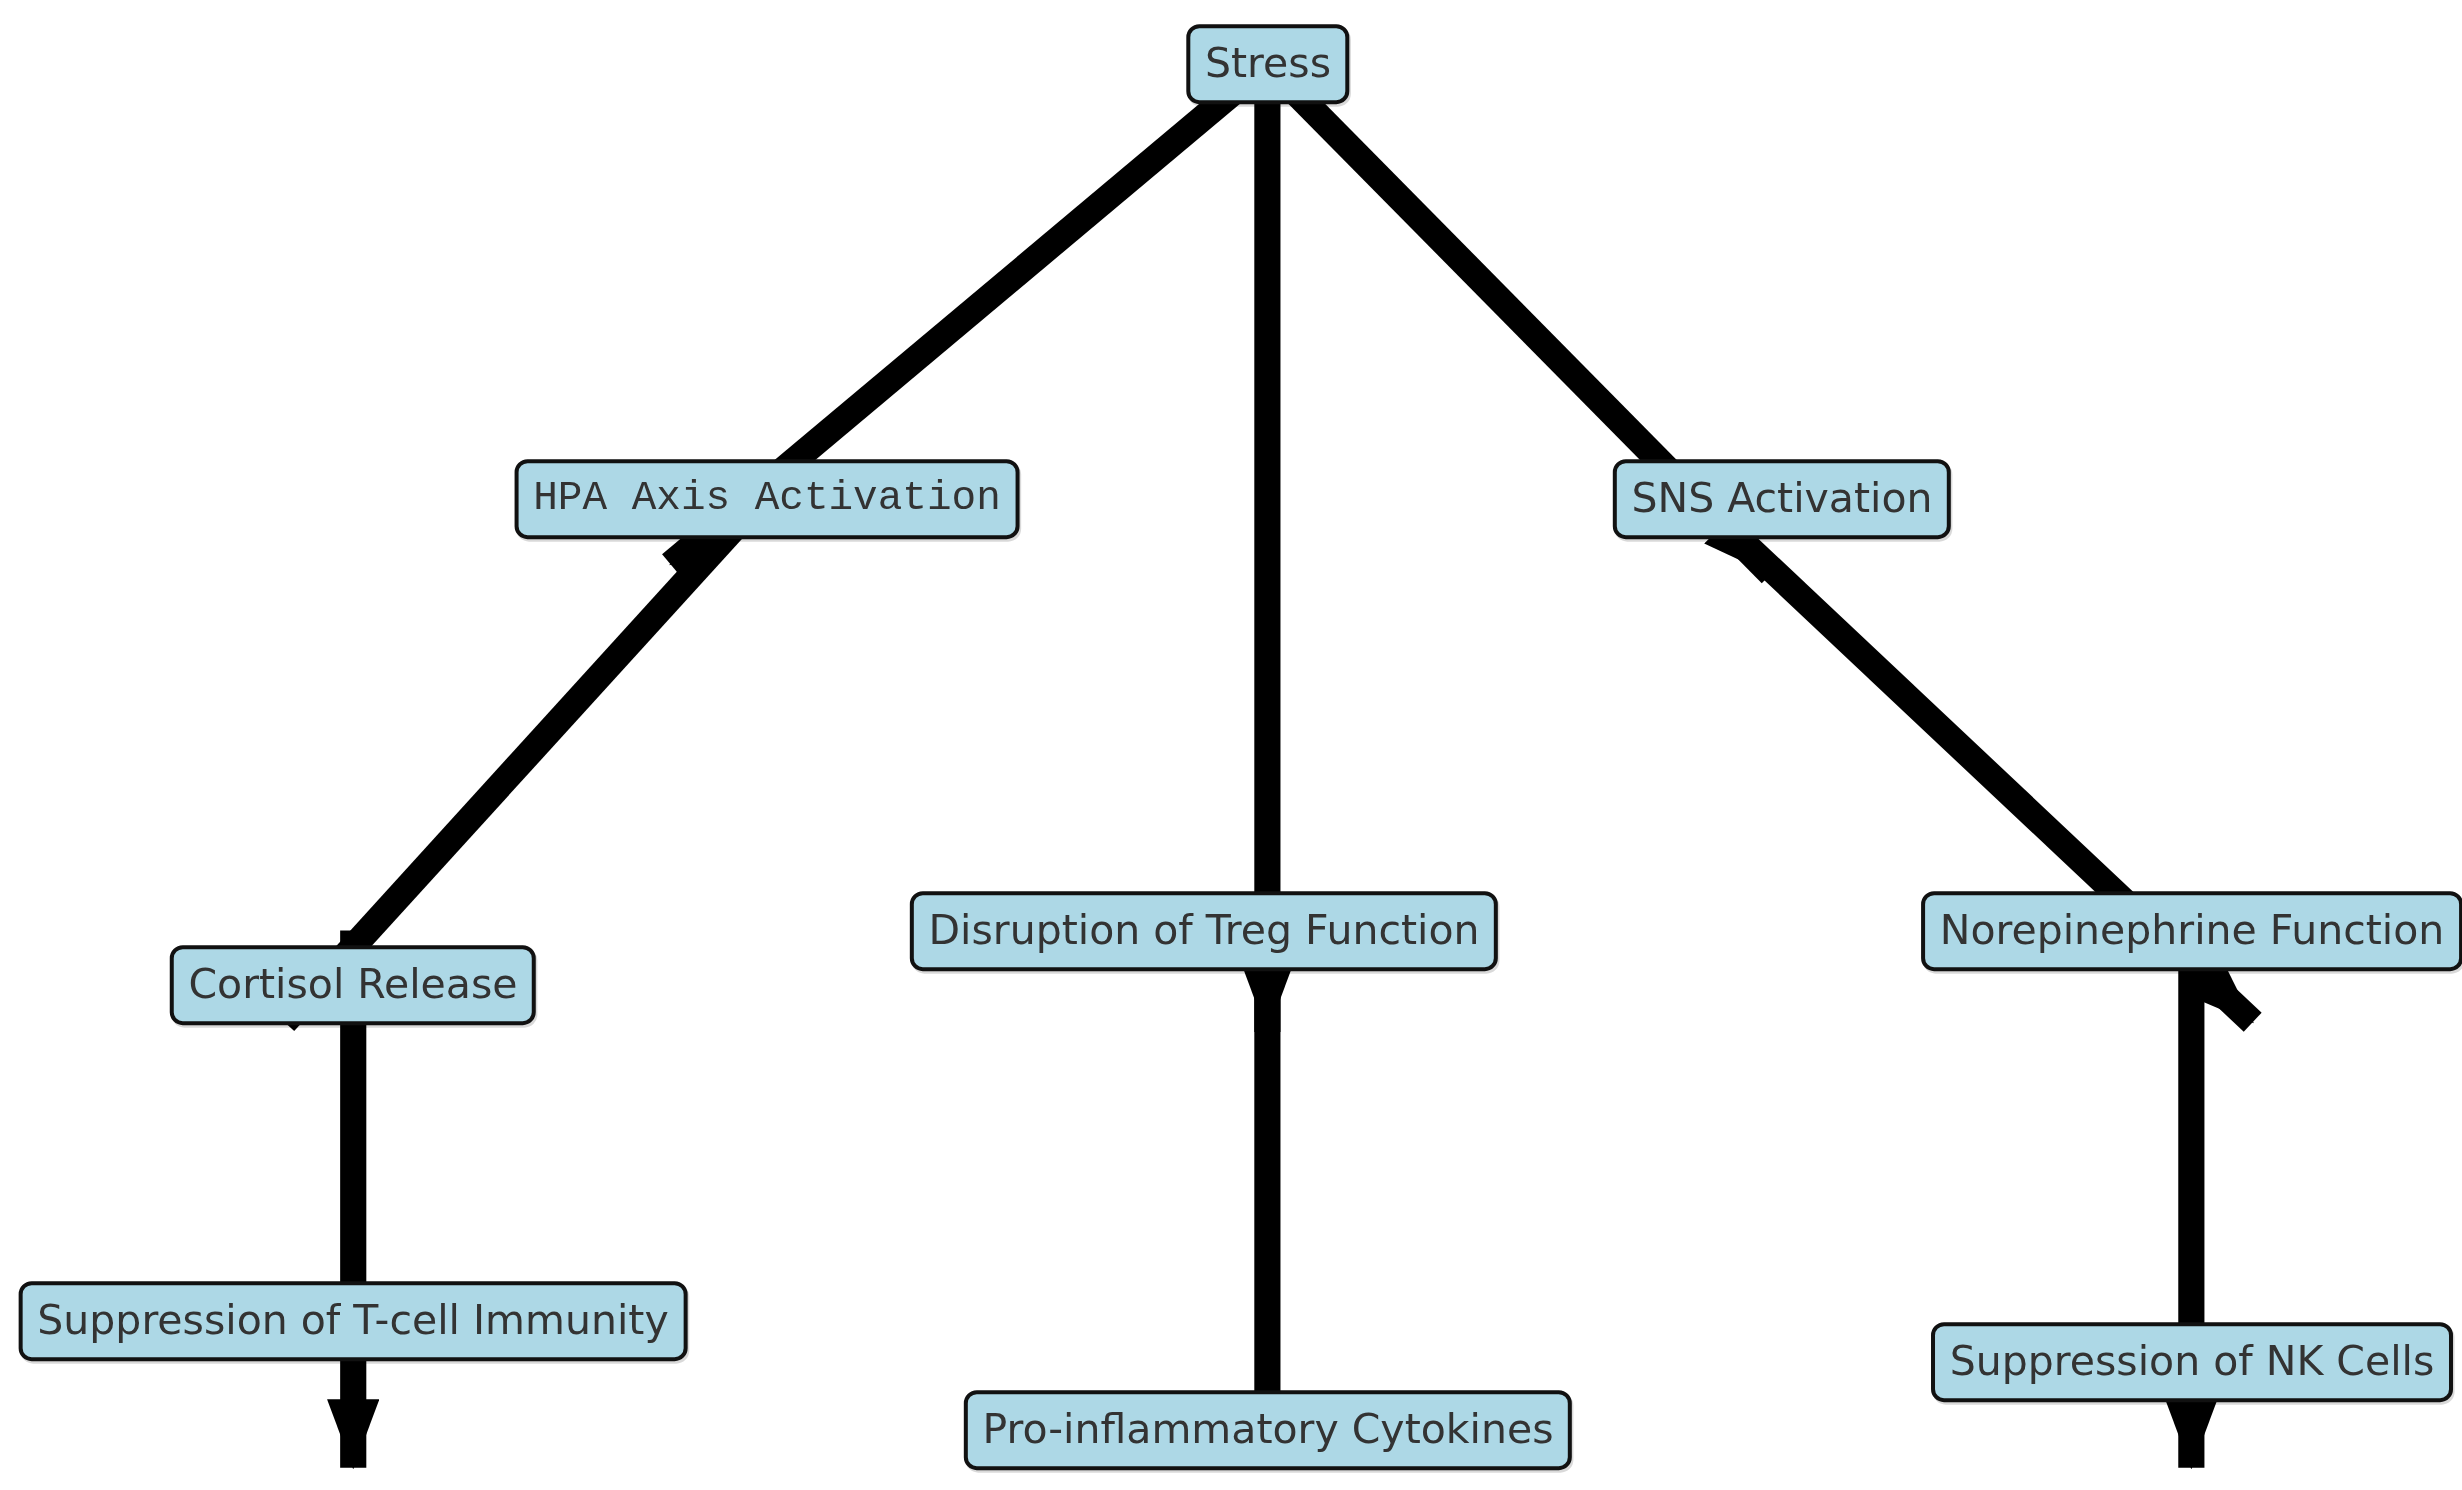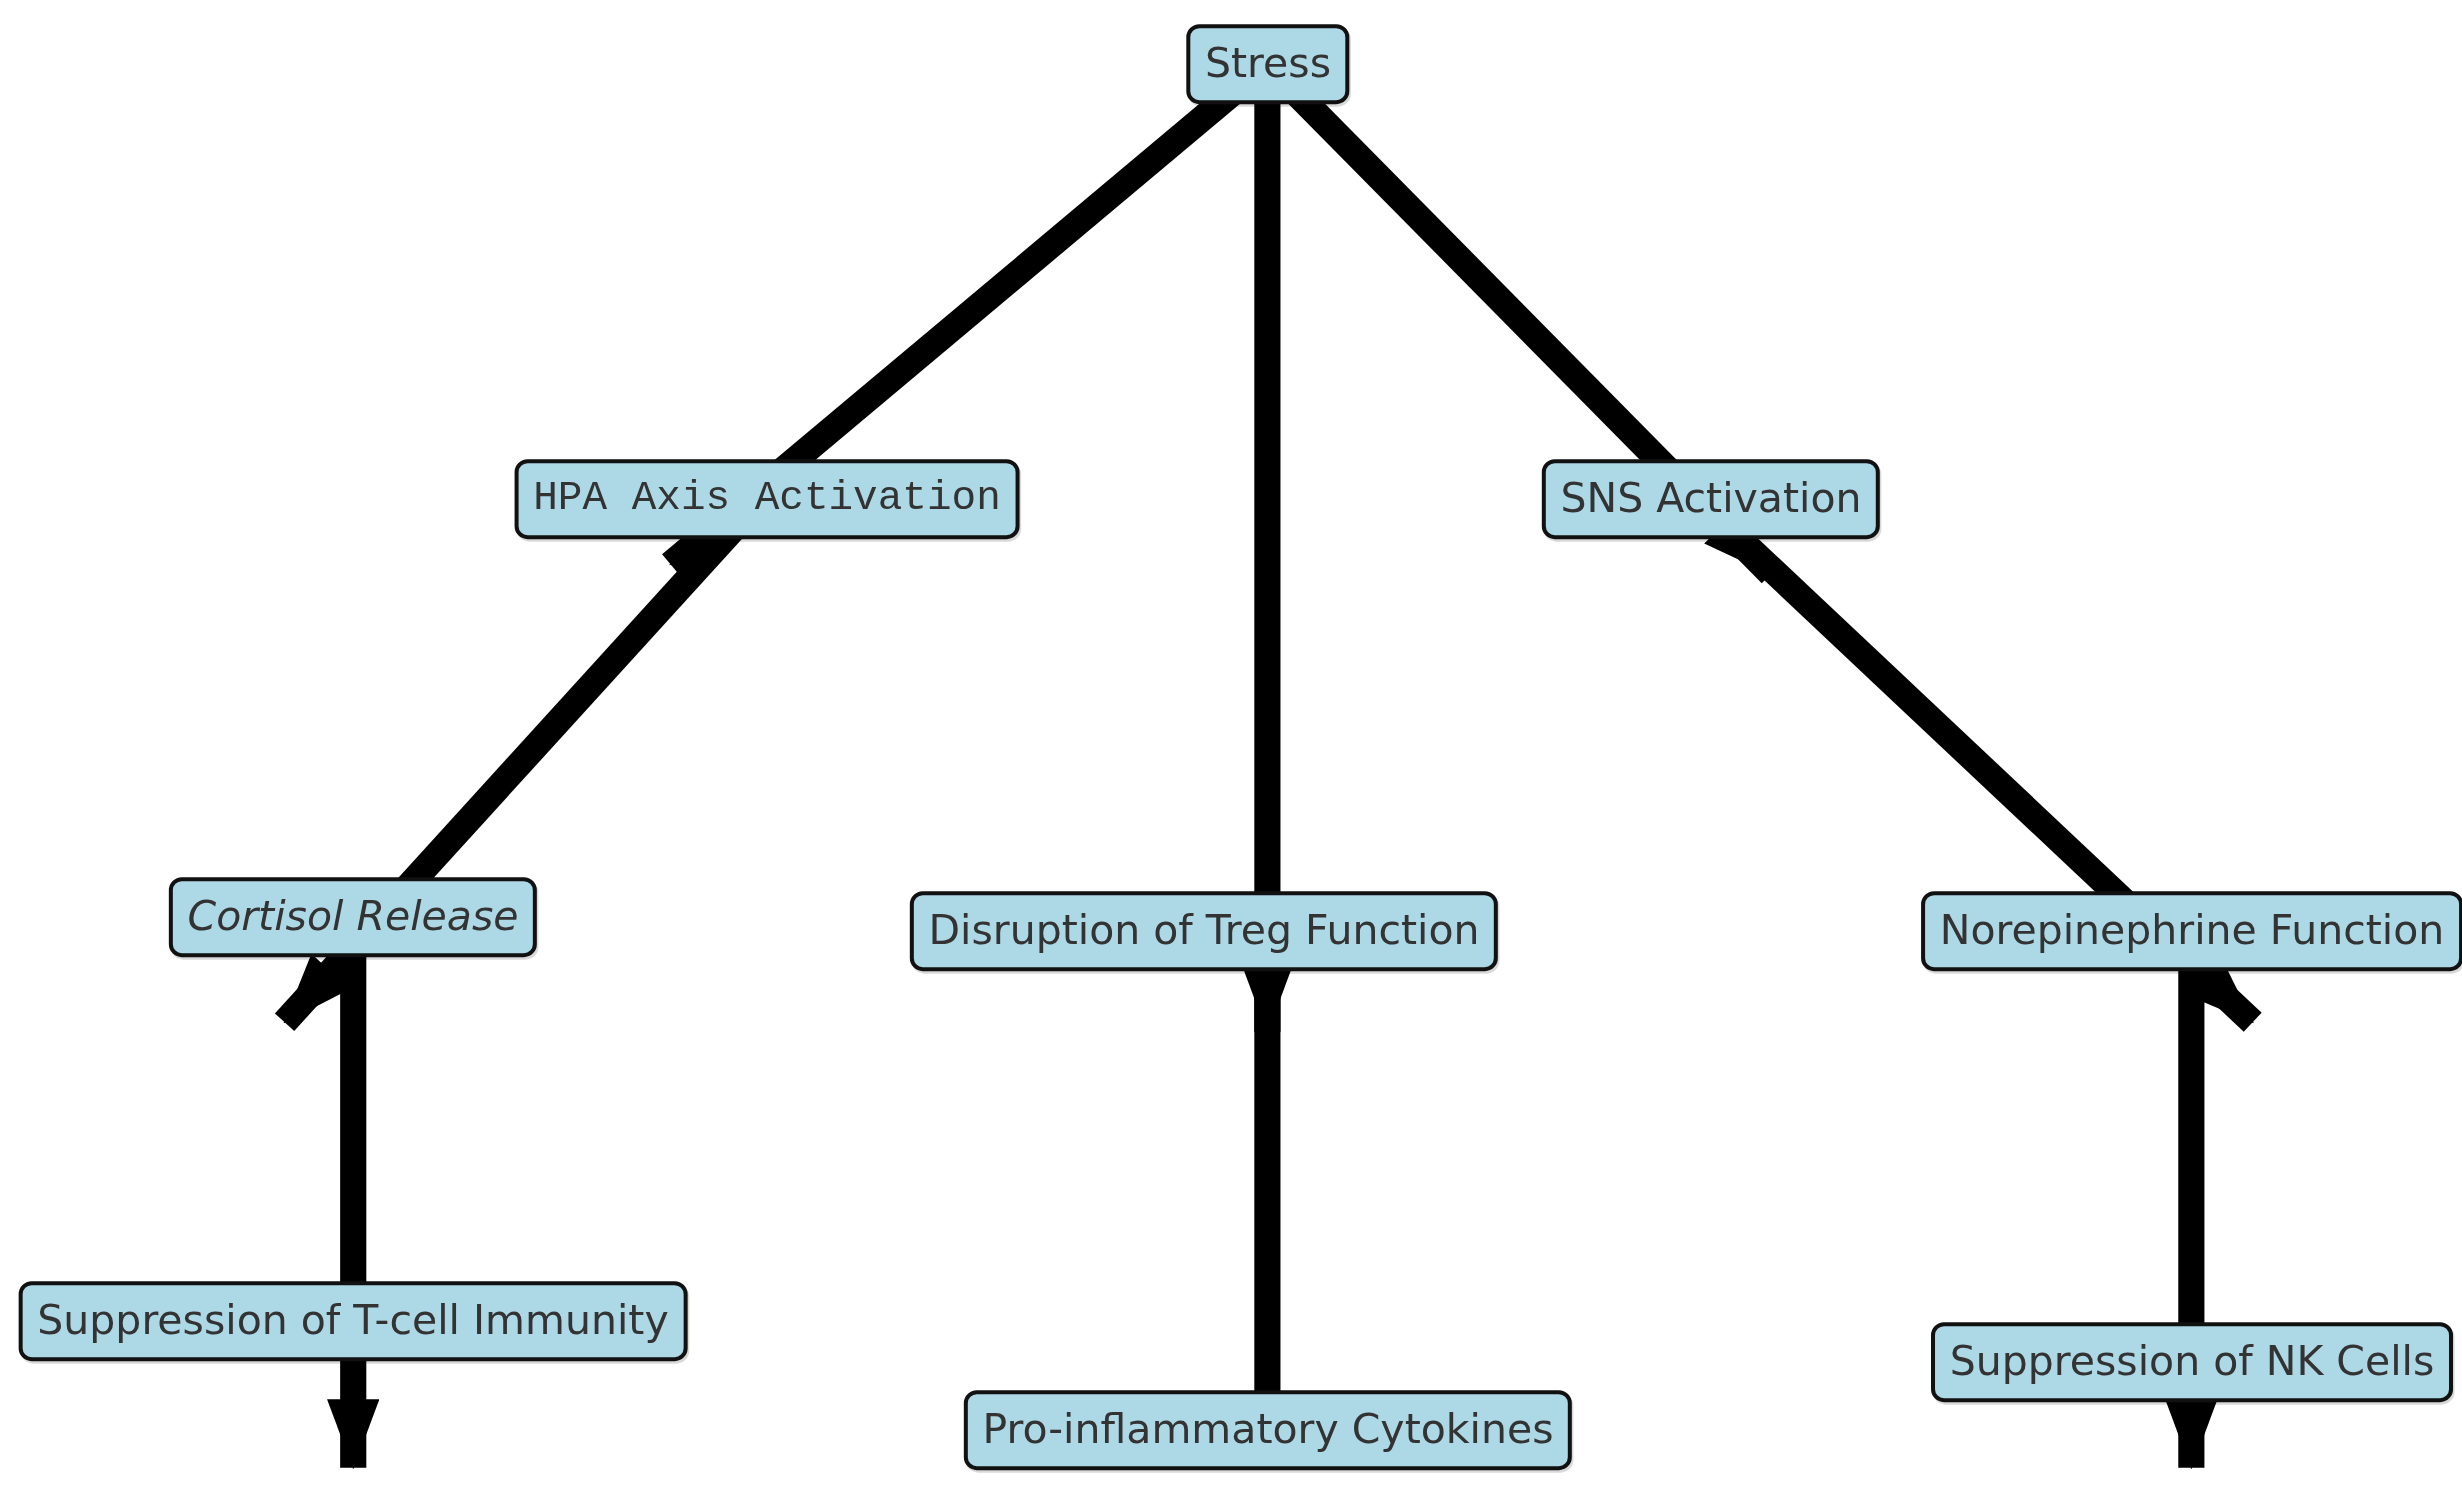--- a/index.html
+++ b/index.html
@@ -63,22 +63,22 @@
         <line x1="935" y1="605" x2="348" y2="1250" marker-end="url(#arrowhead)"></line>
         <line x1="2070" y1="605" x2="2755" y2="1250" marker-end="url(#arrowhead)"></line>
         <line x1="432" y1="1138" x2="432" y2="1795" marker-end="url(#arrowhead)"></line>
         <line x1="1550" y1="1138" x2="1550" y2="1795" marker-end="url(#arrowhead)"></line>
         <line x1="2680" y1="1138" x2="2680" y2="1795" marker-end="url(#arrowhead)"></line>
       </g>
   </svg>
   <div id="node-layer">
       <div class="node" style="left: 1268px; top: 64px;">Stress</div>
       <div class="node" style="left: 767px; top: 499px; font-family: Liberation Mono, monospace;">HPA Axis Activation</div>
-      <div class="node" style="left: 1711px; top: 499px;">SNS Activation</div>
-      <div class="node" style="left: 353px; top: 917px; font-style: italic;">Cortisol Release</div>
+      <div class="node" style="left: 1782px; top: 499px;">SNS Activation</div>
+      <div class="node" style="left: 353px; top: 985px;">Cortisol Release</div>
       <div class="node" style="left: 1204px; top: 931px;">Disruption of Treg Function</div>
       <div class="node" style="left: 2192px; top: 931px;">Norepinephrine Function</div>
       <div class="node" style="left: 353px; top: 1321px;">Suppression of T-cell Immunity</div>
       <div class="node" style="left: 1268px; top: 1430px;">Pro-inflammatory Cytokines</div>
       <div class="node" style="left: 2192px; top: 1362px;">Suppression of NK Cells</div>
     </div>
 </div>
 
 
 </body></html>

